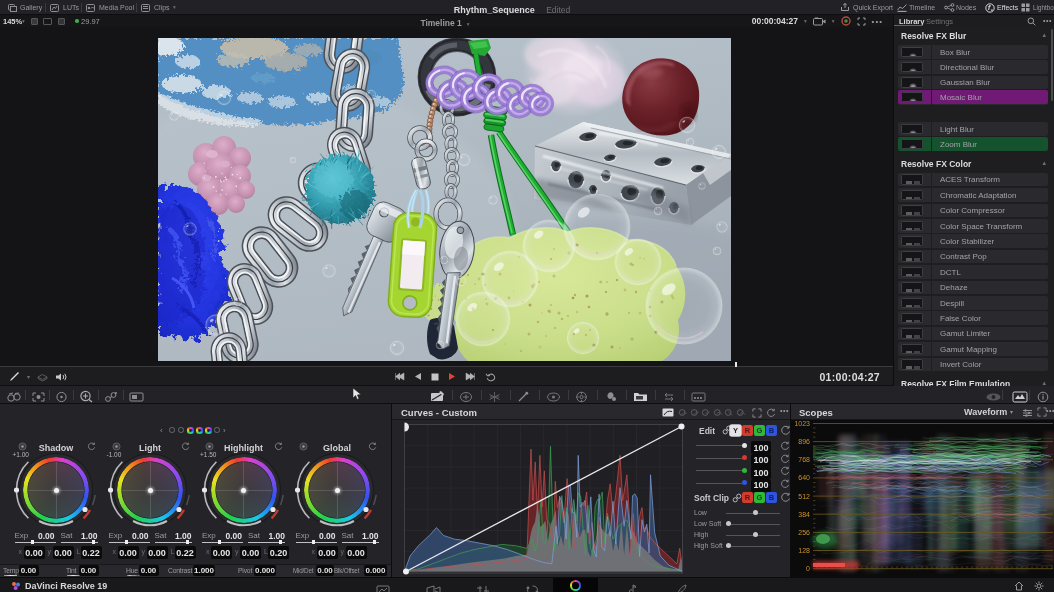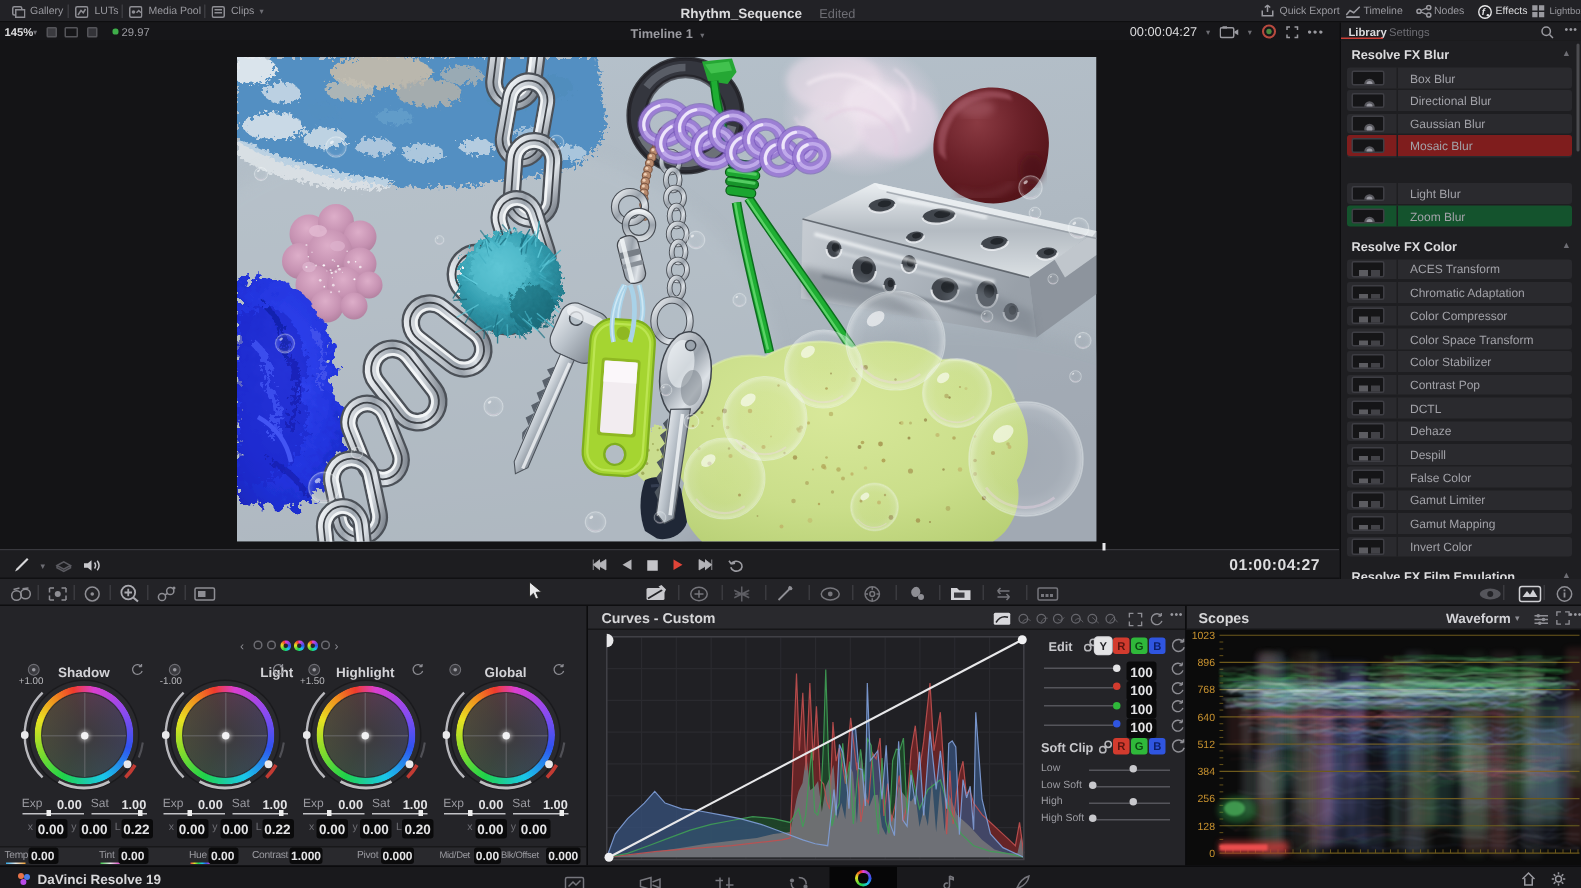--- a/index.html
+++ b/index.html
@@ -77,21 +77,21 @@
 <span class="abs dtxt" style="left:22px;top:3px;font-size:5.5px">▾</span>
 <span class="abs" style="left:31px;top:2.5px;width:7px;height:7px;border:1px solid #55555a;border-radius:1px;background:#3a3a3f"></span>
 <span class="abs" style="left:43px;top:2.5px;width:9px;height:7px;border:1px solid #55555a;border-radius:1px"></span>
 <span class="abs" style="left:58px;top:2.5px;width:7px;height:7px;border:1px solid #55555a;border-radius:1px;background:#333338"></span>
 <span class="abs" style="left:75px;top:4px;width:3.5px;height:3.5px;border-radius:50%;background:#3fae4a"></span>
 <span class="abs gtxt" style="left:81px;top:2px;font-size:7.5px">29.97</span>
 <div class="abs" style="left:330px;top:0;width:230px;text-align:center;line-height:12px">
  <span class="gtxt" style="font-size:8.5px;font-weight:bold">Timeline 1</span><span class="dtxt" style="font-size:5.5px;margin-left:5px">▾</span>
 </div>
 <div class="abs row" style="right:10px;top:0;height:12px;gap:6px">
- <span class="wtxt" style="font-size:8.5px;font-weight:normal">00:00:04:27</span>
+ <span class="wtxt" style="font-size:8.5px;font-weight:bold">00:00:04:27</span>
  <span class="dtxt" style="font-size:5.5px">▾</span>
  <svg width="13" height="9" viewBox="0 0 13 9">
         <rect x="0.5" y="1.5" width="9" height="6.5" rx="1" fill="none" stroke="#9a9aa0"></rect>
         <path d="M10,4 l2.5,-1.5 v4 L10,5" fill="#9a9aa0"></path>
         <rect x="2" y="0.5" width="3" height="1.5" fill="#9a9aa0"></rect>
       </svg>
  <span class="dtxt" style="font-size:5.5px">▾</span>
  <svg width="10" height="10" viewBox="0 0 10 10">
         <circle cx="5" cy="5" r="4" fill="none" stroke="#b84a3f" stroke-width="1.4"></circle>
         <circle cx="5" cy="5" r="1.8" fill="#4a8a3f"></circle>
@@ -975,21 +975,21 @@
       <span class="abs" style="left:33px;top:0;width:1px;height:13.5px;background:#1e1e21"></span>
     </div>
 <div class="abs" style="left:4px;top:64.2px;width:150px;height:13.5px;background:#2a2a2e;border-radius:2px">
       <span class="abs" style="left:3px;top:1.5px;width:22px;height:10.5px;background:#151517;border-radius:1.5px;border:1px solid #3e3e44;overflow:hidden"><svg width="22" height="10" viewBox="0 0 22 10">
           <circle cx="11" cy="5" r="3.5" fill="#6a6a72" opacity="0.8"></circle>
           <circle cx="11" cy="5" r="2" fill="#9a9aa2"></circle>
         </svg></span>
       <span class="abs" style="left:42px;top:2.5px;font-size:8px;color:#a2a2a8">Lens Blur</span>
       <span class="abs" style="left:33px;top:0;width:1px;height:13.5px;background:#1e1e21"></span>
     </div>
-<div class="abs" style="left:4px;top:63px;width:150px;height:13.5px;background:#7f1d1d;border-radius:2px">
+<div class="abs" style="left:4px;top:63px;width:150px;height:13.5px;background:#701a75;border-radius:2px">
       <span class="abs" style="left:3px;top:1.5px;width:22px;height:10.5px;background:#151517;border-radius:1.5px;border:1px solid #3e3e44;overflow:hidden"><svg width="22" height="10" viewBox="0 0 22 10">
           <circle cx="11" cy="5" r="3.5" fill="#6a6a72" opacity="0.8"></circle>
           <circle cx="11" cy="5" r="2" fill="#9a9aa2"></circle>
         </svg></span>
       <span class="abs" style="left:42px;top:2.5px;font-size:8px;color:#a2a2a8">Mosaic Blur</span>
       <span class="abs" style="left:33px;top:0;width:1px;height:13.5px;background:#1e1e21"></span>
     </div>
 <div class="abs" style="left:4px;top:95.00000000000001px;width:150px;height:13.5px;background:#2a2a2e;border-radius:2px">
       <span class="abs" style="left:3px;top:1.5px;width:22px;height:10.5px;background:#151517;border-radius:1.5px;border:1px solid #3e3e44;overflow:hidden"><svg width="22" height="10" viewBox="0 0 22 10">
           <circle cx="11" cy="5" r="3.5" fill="#6a6a72" opacity="0.8"></circle>
@@ -1309,21 +1309,21 @@
 <span class="abs" style="left:37px;top:108px;font-size:7px;color:#6e6e74">y</span>
 <span class="abs numbox" style="left:42px;top:106px;width:21px;padding:1.5px 0">0.00</span>
 <span class="abs" style="left:66px;top:108px;font-size:7px;color:#6e6e74">L</span>
 <span class="abs numbox" style="left:70px;top:106px;width:21px;padding:1.5px 0">0.22</span>
 </div>
 <div class="abs" style="left:104.5px;top:36px;width:91px;height:137px">
 <svg class="abs" style="left:7px;top:2px" width="9" height="9" viewBox="0 0 9 9">
         <circle cx="4.5" cy="4.5" r="3.6" fill="#3a3a3f" stroke="#6e6e74" stroke-width="0.7"></circle>
         <circle cx="4.5" cy="4.5" r="1.2" fill="#9a9aa0"></circle>
       </svg>
-<span class="abs" style="left:0;top:2.5px;width:91px;text-align:right;font-size:9px;font-weight:bold;color:#d2d2d6">Light</span>
+<span class="abs" style="left:0;top:2.5px;width:91px;text-align:center;font-size:9px;font-weight:bold;color:#d2d2d6">Light</span>
 <svg class="abs" style="left:76px;top:2px" width="9" height="9" viewBox="0 0 11 11">
         <path d="M9,3 A4,4 0 1 0 9.5,6.5 M9,3 L9,0.8 M9,3 L6.8,3" fill="none" stroke="#8e8e94"></path>
       </svg>
 <span class="abs" style="left:2px;top:11px;font-size:6.5px;color:#b8b8bc">-1.00</span>
 <span class="abs" style="left:9.5px;top:14px;width:72px;height:72px;border-radius:50%;background:#2a2a2e;box-shadow:0 0 0 1px #1a1a1d"></span>
 <span class="abs" style="left:12.5px;top:17px;width:66px;height:66px;border-radius:50%;background:conic-gradient(from 12deg, #d93fd0, #8a4bf0 14%, #2f53f0 26%, #19c8e8 40%, #1fd24a 54%, #8edc2a 67%, #e8e122 77%, #f08c1e 86%, #ef3b2c 93%, #d93fd0);-webkit-mask:radial-gradient(circle,transparent 28.2px,#000 29px)"></span>
 <span class="abs" style="left:17.5px;top:22px;width:56px;height:56px;border-radius:50%;background:radial-gradient(circle at 50% 50%, rgba(62,59,61,0.95) 10%, rgba(62,59,61,0.45) 60%, rgba(58,55,57,0.18) 88%),conic-gradient(from 12deg, rgba(150,60,130,0.4), rgba(90,70,160,0.4) 14%, rgba(60,75,150,0.4) 26%, rgba(45,110,130,0.4) 40%, rgba(50,115,70,0.4) 54%, rgba(100,120,55,0.4) 67%, rgba(125,115,55,0.4) 77%, rgba(130,95,50,0.4) 86%, rgba(135,65,60,0.4) 93%, rgba(150,60,130,0.4)),#3c3a3c"></span>
 <span class="abs" style="left:17.5px;top:49.5px;width:56px;height:1px;background:#7e7e84;opacity:0.42"></span>
 <span class="abs" style="left:45.0px;top:22px;width:1px;height:56px;background:#7e7e84;opacity:0.42"></span>
 <span class="abs" style="left:43.0px;top:47.5px;width:5px;height:5px;border-radius:50%;background:#f2f2f4;box-shadow:0 0 3px 1px rgba(255,255,255,0.5)"></span>

